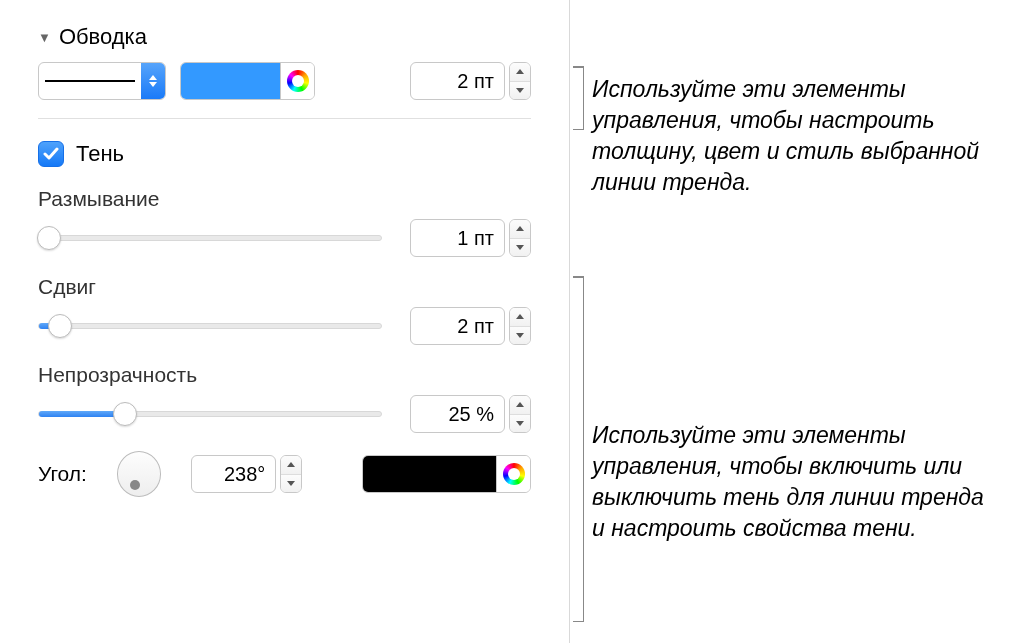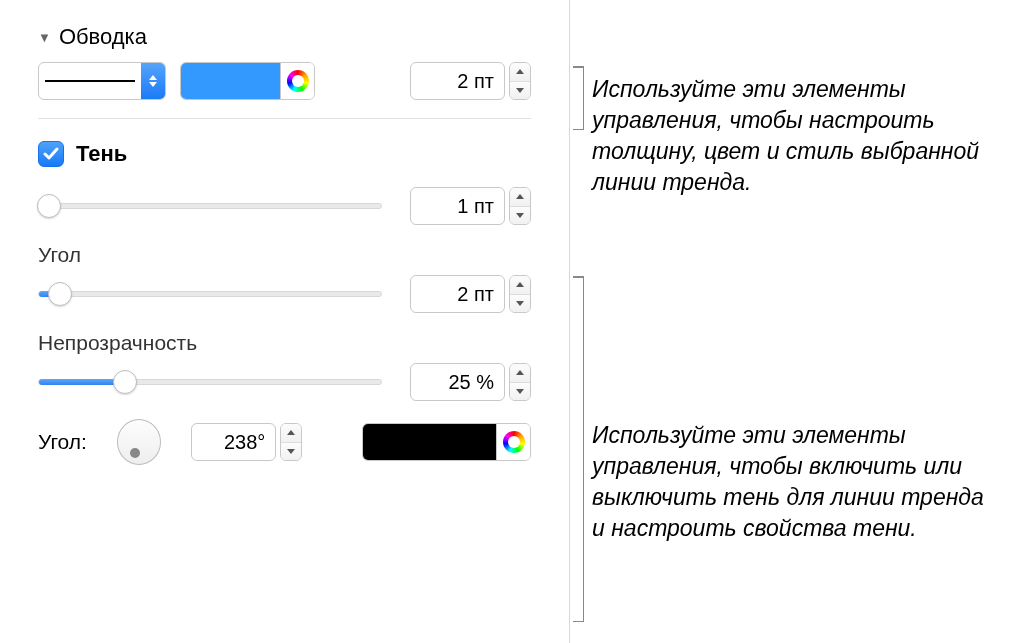--- a/index.html
+++ b/index.html
@@ -70,21 +70,21 @@
     .divider { height: 1px; background: #e0e0e0; margin: 18px 0 22px; }
 
     .checkbox-row { display: flex; align-items: center; gap: 12px; margin-bottom: 20px; }
     .checkbox {
       width: 26px; height: 26px; border-radius: 6px;
       background: linear-gradient(#4fa2fb,#1579f7);
       display: flex; align-items: center; justify-content: center;
       border: 1px solid #1670e8;
     }
     .checkbox svg { width: 16px; height: 14px; stroke: #fff; stroke-width: 3; fill: none; stroke-linecap: round; stroke-linejoin: round; }
-    .checkbox-label { font-size: 22px; font-weight: 700; }
+    .checkbox-label { font-size: 22px; font-weight: 400; }
 
     .slider-group { margin-bottom: 18px; }
     .slider-label { font-size: 21px; margin-bottom: 8px; color:#333; }
     .slider-row { display: flex; align-items: center; gap: 28px; }
     .slider-track {
       position: relative; flex:1; height: 6px; background: #e9e9e9;
       border-radius: 3px;
       border: 1px solid #d8d8d8;
     }
     .slider-fill { position:absolute; left:0; top:-1px; bottom:-1px; background: linear-gradient(#5fa8f9,#2e82f2); border-radius: 3px; }
@@ -173,41 +173,42 @@
     <div class="checkbox-row">
       <div class="checkbox">
         <svg viewBox="0 0 16 14">
             <polyline points="2,7 6,11 14,2"></polyline>
           </svg>
       </div>
       <span class="checkbox-label">Тень</span>
     </div>
 
     <div class="slider-group">
+      <div class="slider-label">Размывание</div>
       <div class="slider-row">
         <div class="slider-track">
           <div class="slider-fill" style="width:3%"></div>
           <div class="slider-thumb" style="left:3%"></div>
         </div>
         <div class="stepper-field">
           <input value="1 пт" style="">
           <div class="stepper">
             <button>
                 <span class="tri up"></span>
               </button>
             <button>
                 <span class="tri dn"></span>
               </button>
           </div>
         </div>
       </div>
     </div>
 
     <div class="slider-group">
-      <div class="slider-label">Угол</div>
+      <div class="slider-label">Сдвиг</div>
       <div class="slider-row">
         <div class="slider-track">
           <div class="slider-fill" style="width:6%"></div>
           <div class="slider-thumb" style="left:6%"></div>
         </div>
         <div class="stepper-field">
           <input value="2 пт" style="">
           <div class="stepper">
             <button>
                 <span class="tri up"></span>

